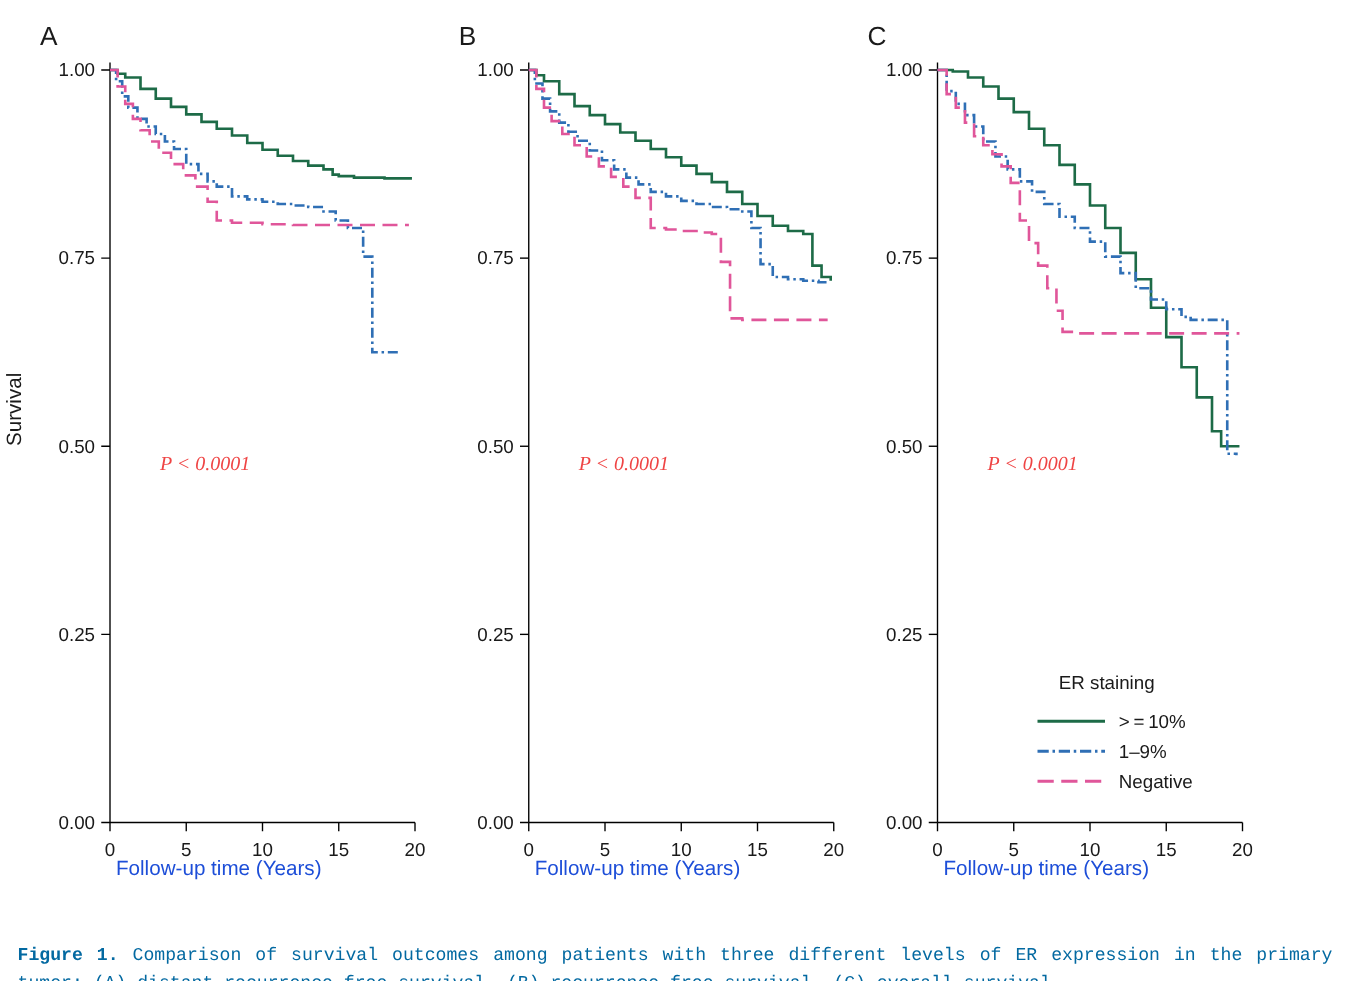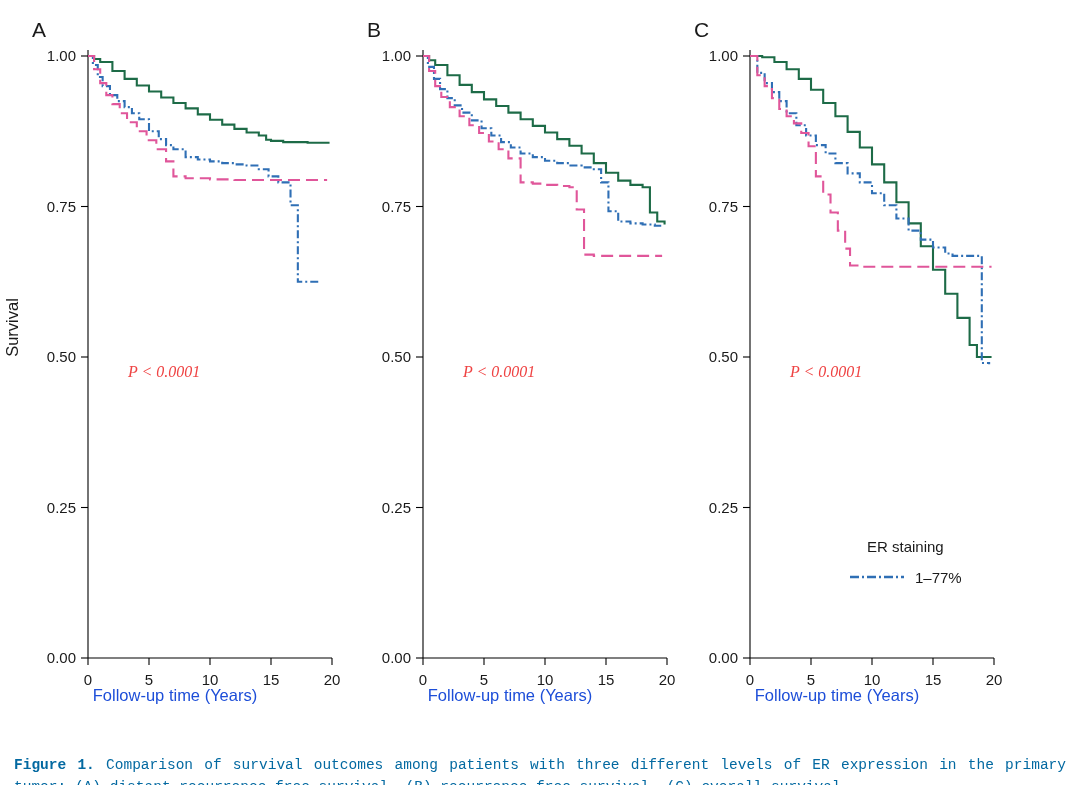--- a/index.html
+++ b/index.html
@@ -70,21 +70,21 @@
     position: absolute;
     font-family: "Liberation Serif", serif;
     font-size: 16px;
     color: #ef4444;
     white-space: nowrap;
   }
   .pvalue i { font-family: "Liberation Serif", serif; }
 
   .legend {
     position: absolute;
-    left: 177px;
+    left: 157px;
     top: 520px;
     width: 160px;
     font-family: "Liberation Sans", sans-serif;
     font-size: 15px;
     color: #1a1a1a;
   }
   .legend-title {
     margin-left: 18px;
     margin-bottom: 10px;
   }
@@ -216,23 +216,35 @@
         <text x="322" y="667" text-anchor="middle" font-family="Liberation Sans, sans-serif" font-size="15" fill="#1a1a1a">20</text>
         <path d="M78,38 L90.2,38 L90.2,39.20399999999995 L102.4,39.20399999999995 L102.4,44.01999999999998 L114.6,44.01999999999998 L114.6,51.24400000000003 L126.80000000000001,51.24400000000003 L126.80000000000001,60.875999999999976 L139,60.875999999999976 L139,71.71199999999999 L151.2,71.71199999999999 L151.2,84.95600000000002 L163.39999999999998,84.95600000000002 L163.39999999999998,98.19999999999993 L175.60000000000002,98.19999999999993 L175.60000000000002,113.85199999999998 L187.8,113.85199999999998 L187.8,129.50400000000002 L200,129.50400000000002 L200,146.36 L212.20000000000002,146.36 L212.20000000000002,164.41999999999996 L224.4,164.41999999999996 L224.4,184.286 L236.6,184.286 L236.6,205.356 L248.79999999999998,205.356 L248.79999999999998,228.23199999999997 L261,228.23199999999997 L261,251.70999999999998 L273.20000000000005,251.70999999999998 L273.20000000000005,275.79 L285.4,275.79 L285.4,299.87 L297.6,299.87 L297.6,326.96 L304.92,326.96 L304.92,339 L312.24,339 L312.24,339 L319.56,339 L319.56,339" fill="none" stroke="#1d6b47" stroke-width="2.1" stroke-linejoin="miter" stroke-linecap="butt"></path>
         <path d="M78,38 L85.32,38 L85.32,54.855999999999995 L92.64,54.855999999999995 L92.64,65.09000000000003 L99.96000000000001,65.09000000000003 L99.96000000000001,74.12 L107.28,74.12 L107.28,83.14999999999998 L114.6,83.14999999999998 L114.6,95.18999999999994 L124.36,95.18999999999994 L124.36,107.23000000000002 L134.12,107.23000000000002 L134.12,117.46400000000006 L143.88,117.46400000000006 L143.88,127.096 L153.64,127.096 L153.64,135.524 L163.39999999999998,135.524 L163.39999999999998,145.156 L175.60000000000002,145.156 L175.60000000000002,155.39 L187.8,155.39 L187.8,164.41999999999996 L200,164.41999999999996 L200,175.25599999999997 L212.20000000000002,175.25599999999997 L212.20000000000002,187.296 L224.4,187.296 L224.4,200.54000000000002 L236.6,200.54000000000002 L236.6,212.58000000000004 L248.79999999999998,212.58000000000004 L248.79999999999998,221.61 L261,221.61 L261,229.43599999999998 L273.20000000000005,229.43599999999998 L273.20000000000005,235.45599999999996 L280.52,235.45599999999996 L280.52,237.86399999999998 L287.84000000000003,237.86399999999998 L287.84000000000003,237.86399999999998 L297.6,237.86399999999998 L297.6,237.86399999999998 L309.79999999999995,237.86399999999998 L309.79999999999995,345.02 L317.12,345.02 L317.12,346.224" fill="none" stroke="#2f6fb5" stroke-width="2.1" stroke-linejoin="miter" stroke-linecap="butt" stroke-dasharray="8,3,2,3"></path>
         <path d="M78,38 L85.32,38 L85.32,57.26400000000001 L92.64,57.26400000000001 L92.64,68.10000000000002 L99.96000000000001,68.10000000000002 L99.96000000000001,80.13999999999999 L107.28,80.13999999999999 L107.28,90.976 L114.6,90.976 L114.6,98.19999999999993 L121.92,98.19999999999993 L121.92,105.42399999999998 L129.24,105.42399999999998 L129.24,115.05600000000004 L136.56,115.05600000000004 L136.56,128.3 L143.88,128.3 L143.88,158.39999999999998 L151.2,158.39999999999998 L151.2,176.45999999999998 L158.51999999999998,176.45999999999998 L158.51999999999998,194.51999999999998 L165.84,194.51999999999998 L165.84,212.58000000000004 L173.16,212.58000000000004 L173.16,230.64 L178.04,230.64 L178.04,247.49599999999998 L187.8,247.49599999999998 L187.8,248.7 L200,248.7 L200,248.7 L224.4,248.7 L224.4,248.7 L248.79999999999998,248.7 L248.79999999999998,248.7 L273.20000000000005,248.7 L273.20000000000005,248.7 L297.6,248.7 L297.6,248.7 L319.56,248.7 L319.56,248.7" fill="none" stroke="#e0569a" stroke-width="2.1" stroke-linejoin="miter" stroke-linecap="butt" stroke-dasharray="12,6"></path>
       </svg>
 
     <div class="legend">
       <div class="legend-title">ER staining</div>
       <div class="legend-row">
         <svg class="legend-key" viewBox="0 0 56 14">
+          <line x1="1" y1="7" x2="55" y2="7" stroke="#1d6b47" stroke-width="2.4"></line>
+        </svg>
+        <span class="legend-label">&gt; = 10%</span>
+      </div>
+      <div class="legend-row">
+        <svg class="legend-key" viewBox="0 0 56 14">
           <line x1="1" y1="7" x2="55" y2="7" stroke="#2f6fb5" stroke-width="2.4" stroke-dasharray="9,3,2,3"></line>
         </svg>
-        <span class="legend-label">1–77%</span>
+        <span class="legend-label">1–9%</span>
+      </div>
+      <div class="legend-row">
+        <svg class="legend-key" viewBox="0 0 56 14">
+          <line x1="1" y1="7" x2="55" y2="7" stroke="#e0569a" stroke-width="2.4" stroke-dasharray="13,6"></line>
+        </svg>
+        <span class="legend-label">Negative</span>
       </div>
     </div>
   </div>
 
   <div class="caption">
     <b>Figure 1.</b><span> Comparison of survival outcomes among patients with three different levels of ER expression in the primary tumor: (A) distant recurrence-free survival, (B) recurrence-free survival, (C) overall survival.</span>
   </div>
 
 </div>
 

